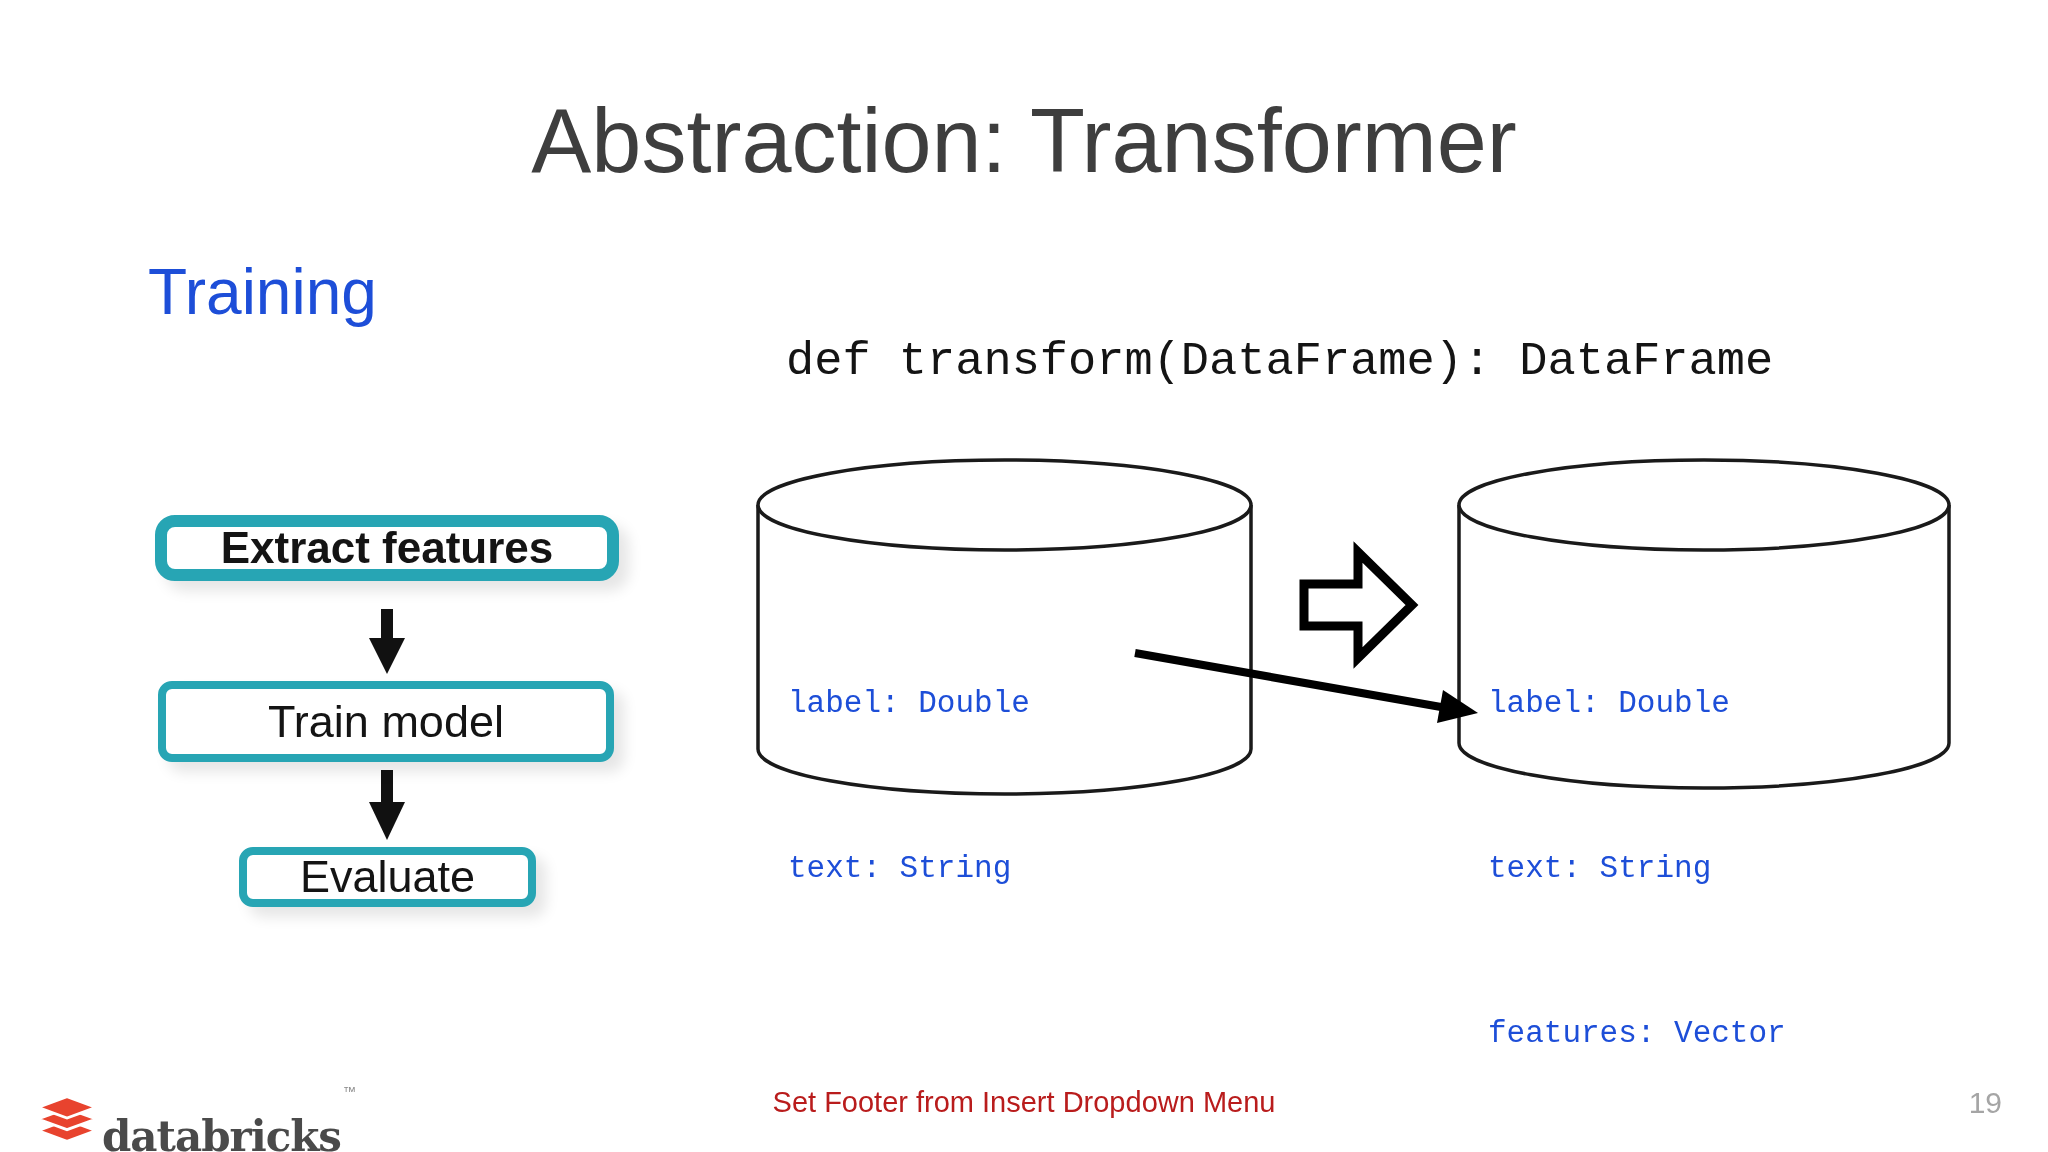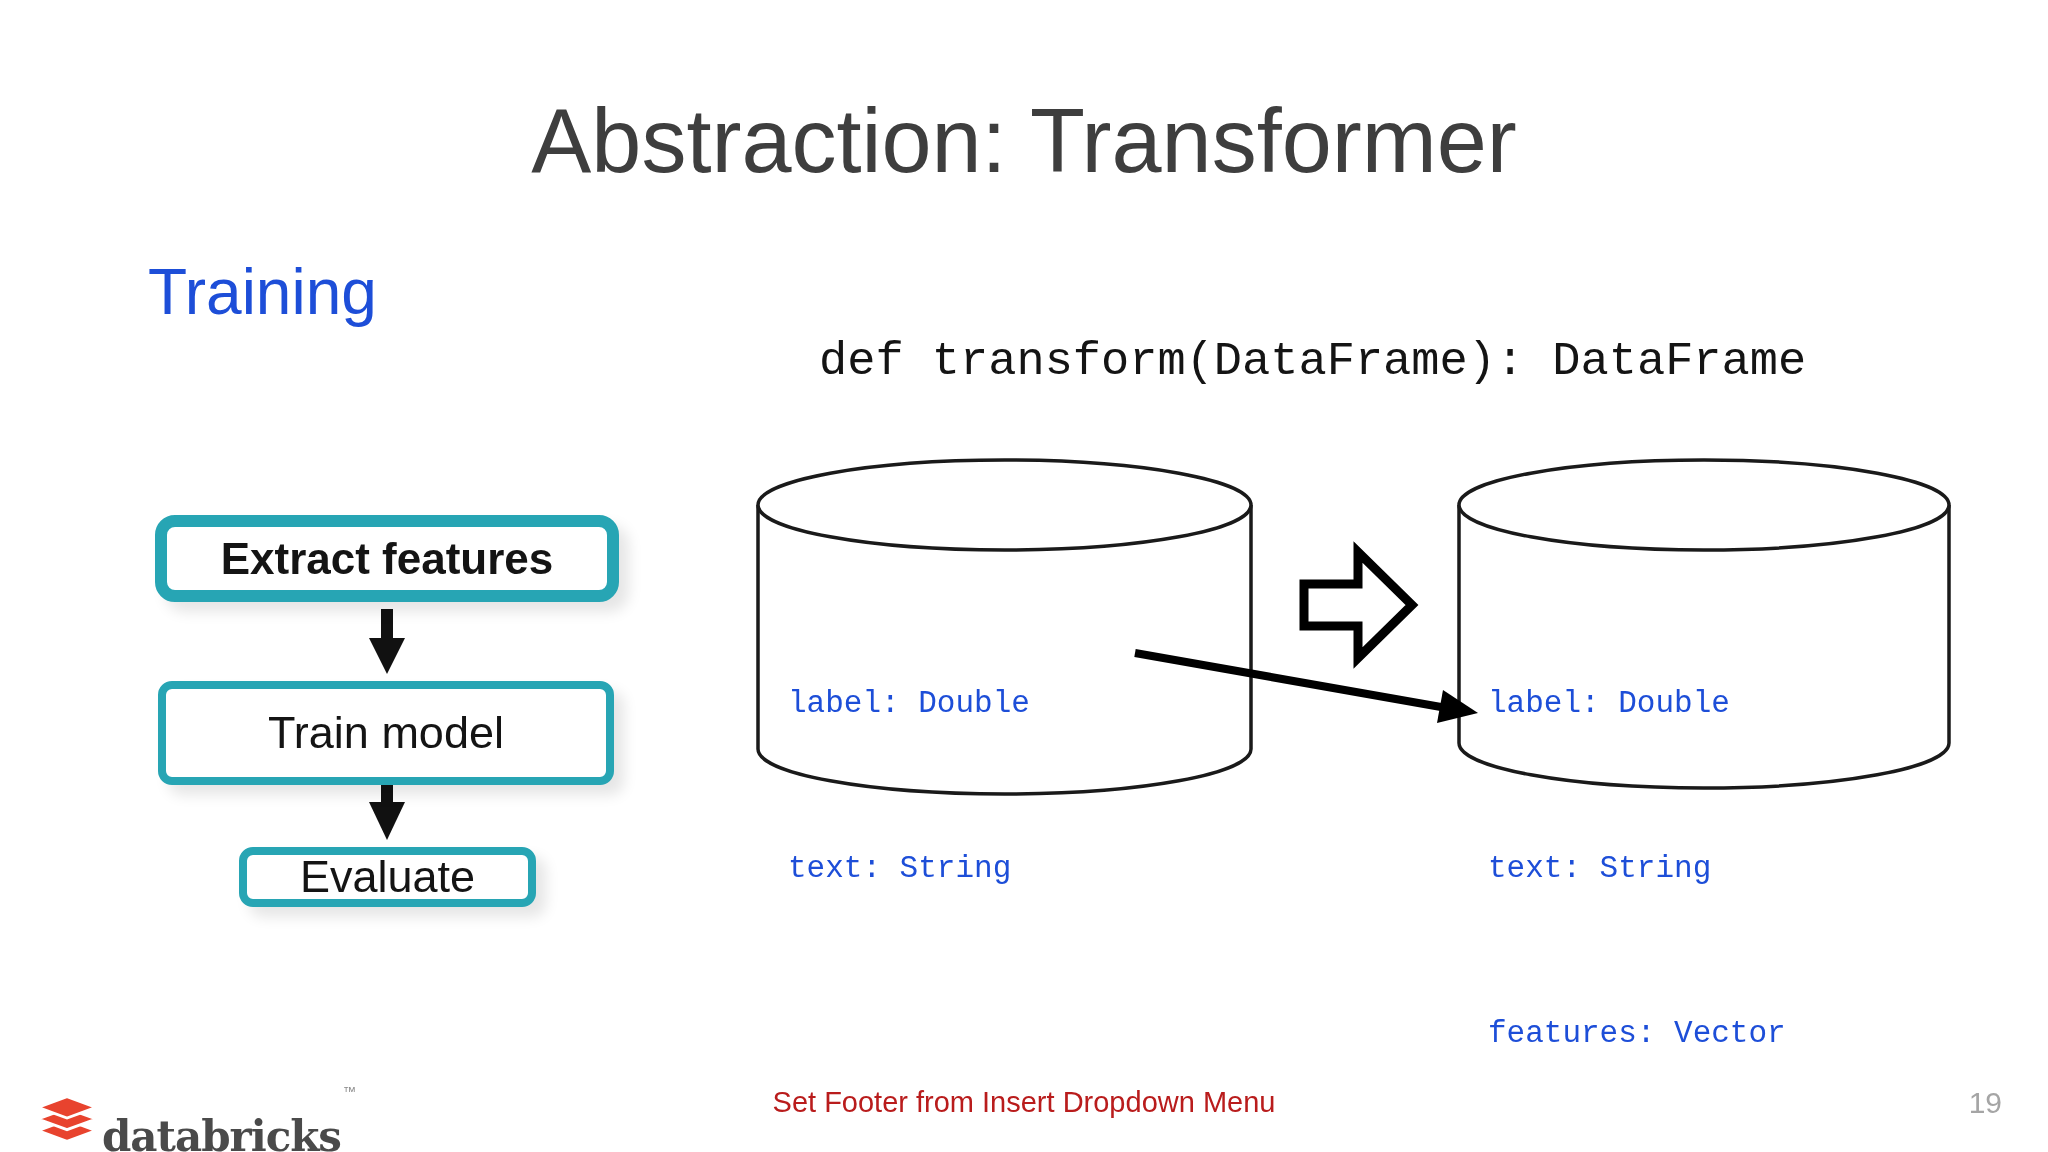--- a/index.html
+++ b/index.html
@@ -24,40 +24,39 @@
     position: absolute; left: 148px; top: 260px;
     font-size: 64px; line-height: 1;
     color: #1d4ed8;
   }
   .code-signature {
     position: absolute; left: 786px; top: 338px;
     font-family: "Liberation Mono", "DejaVu Sans Mono", monospace;
     font-size: 47px; line-height: 1;
     color: #141414;
     white-space: pre;
-    margin-left: 33px;
   }
 
   
   .flow-box {
     position: absolute;
     box-sizing: border-box;
     background: #ffffff;
     border: 8px solid #27a5b4;
     border-radius: 14px;
     display: flex; align-items: center; justify-content: center;
     font-size: 45px; color: #141414;
     box-shadow: 10px 10px 14px rgba(0,0,0,0.10);
   }
   .flow-box.step-1 {
-    left: 155px; top: 515px; width: 464px; height: 87px;
+    left: 155px; top: 515px; width: 464px; height: 66px;
     border-width: 12px; border-radius: 20px;
     font-weight: 700; font-size: 44px;
   }
-  .flow-box.step-2 { left: 158px; top: 681px; width: 456px; height: 104px; }
+  .flow-box.step-2 { left: 158px; top: 681px; width: 456px; height: 81px; }
   .flow-box.step-3 { left: 239px; top: 847px; width: 297px; height: 60px; }
 
   
   .diagram-svg { position: absolute; left: 0; top: 0; }
 
   
   .cyl-fields {
     position: absolute;
     font-family: "Liberation Mono", "DejaVu Sans Mono", monospace;
     font-size: 31px; line-height: 55px;

